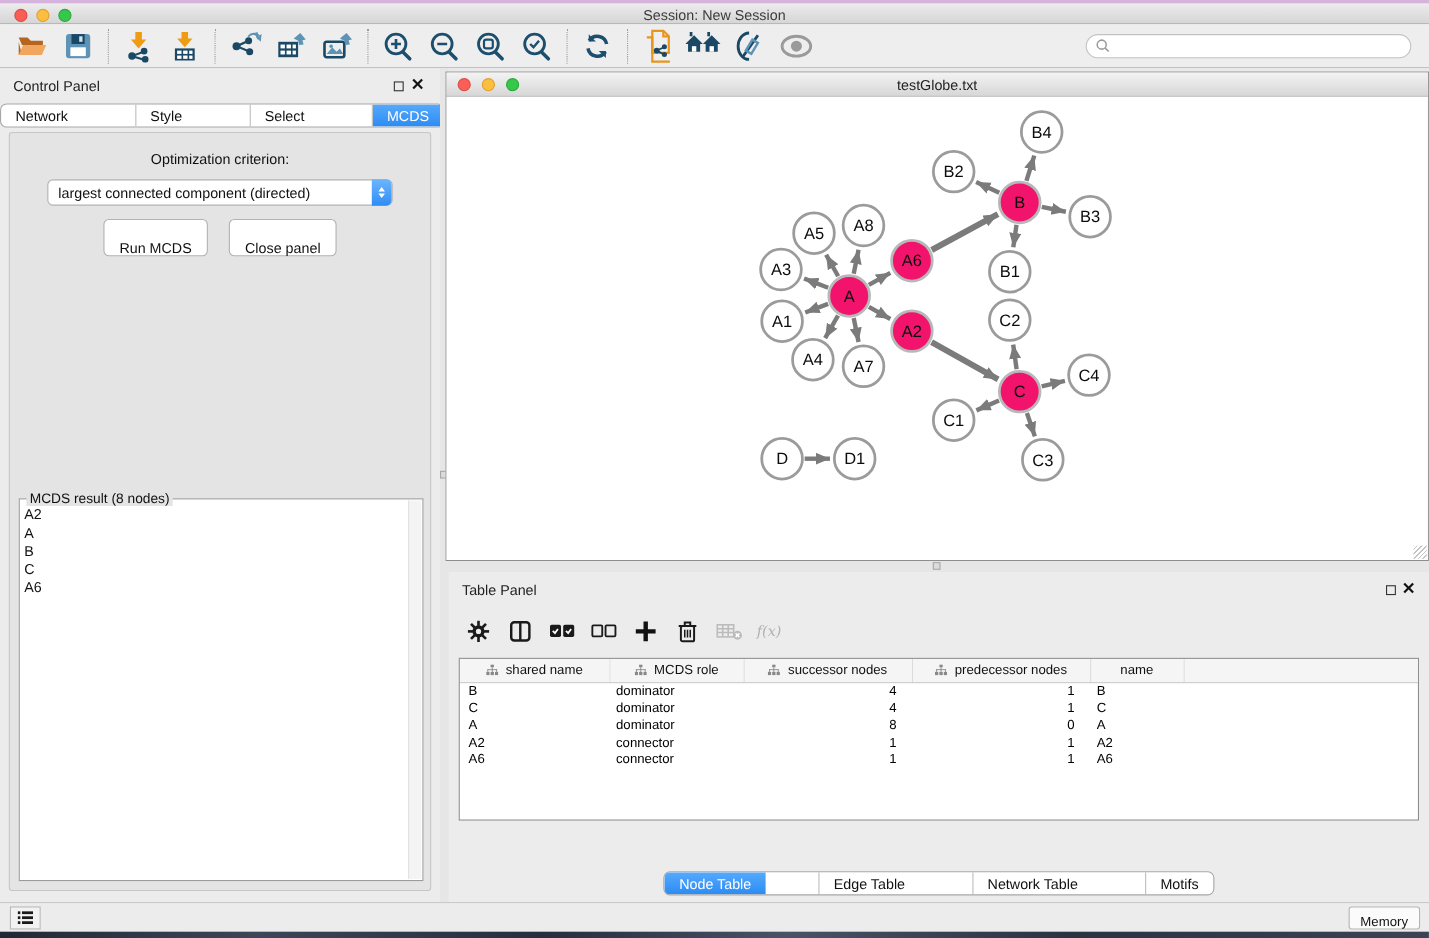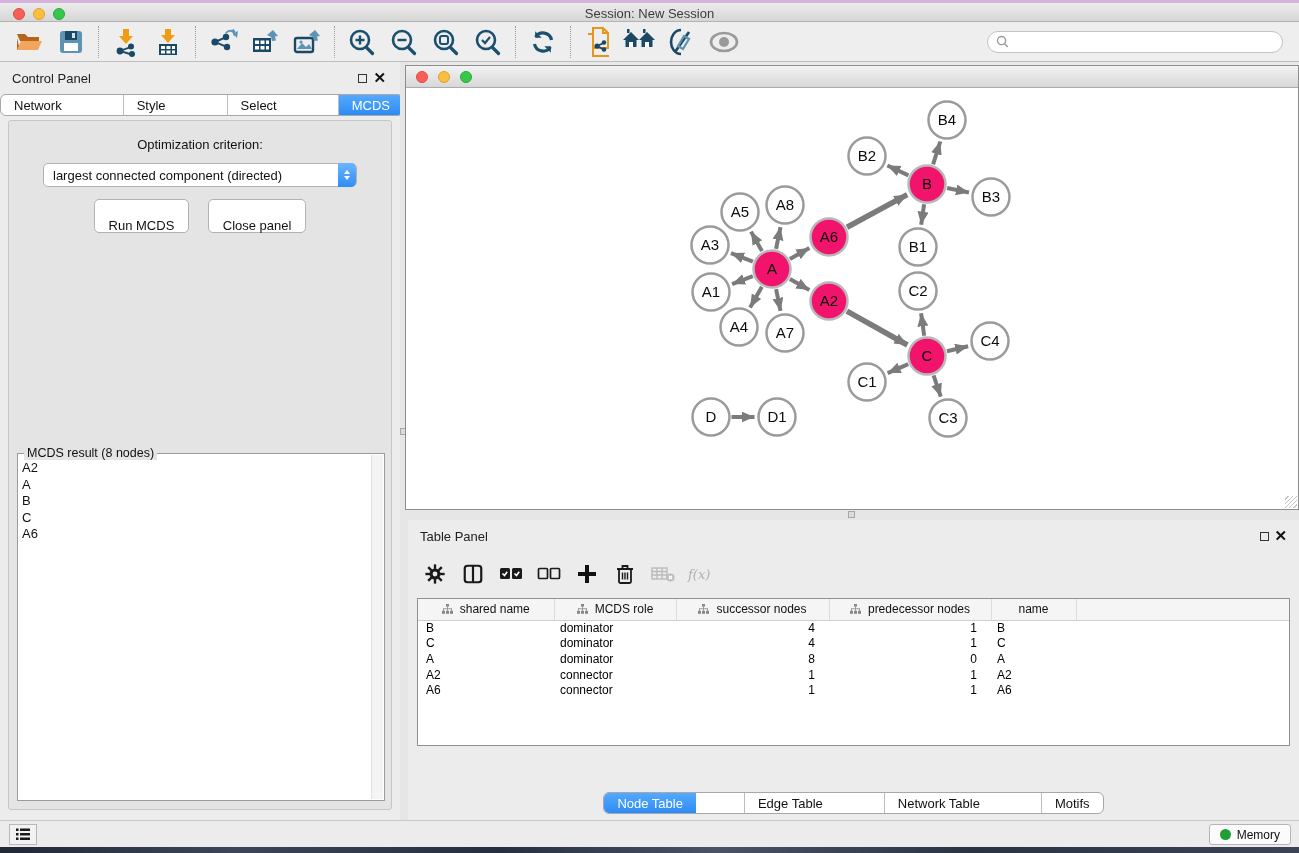--- a/index.html
+++ b/index.html
@@ -112,21 +112,21 @@
 
   #tp-tabs-row { position:absolute; left:0; top:272px; width:100%; text-align:center; }
 
   
   #statusbar { position:absolute; left:0; top:820px; width:1299px; height:27px;
     background:#ececec; border-top:1px solid #c9c9c9; }
   #panels-btn { position:absolute; left:9px; top:3px; width:28px; height:21px;
     background:#f2f2f2; border:1px solid #b8b8b8; display:flex; align-items:center; justify-content:center; }
   #memory-btn { position:absolute; right:8px; top:3px; height:21px; background:#fbfbfb;
     border:1px solid #b5b5b5; border-radius:3px; display:flex; align-items:center;
-    padding:0 10px; gap:6px; font-size:12px; color:#111; }
+    padding:0 10px; gap:6px; font-size:12px; color:#111;flex-direction:column; }
   #memory-dot { width:11px; height:11px; border-radius:50%; background:#1e9e34; }
   #wallpaper { position:absolute; left:0; top:847px; width:1299px; height:6px;
     background:linear-gradient(90deg,#202836,#3d4658 18%,#252e3e 38%,#4a5266 55%,#2a3342 75%,#3b4355); }
 
   .graph-label { font-size:15px; fill:#0c0c0c; }
 </style>
 </head>
 <body>
 
 <div id="titlebar">
@@ -348,20 +348,21 @@
 <div id="vsplit">
   <span class="grip" style="left:0;top:366px"></span>
 </div>
 
 <div id="desktop"></div>
 <div id="net-frame">
   <div id="net-title">
     <span class="tl red" style="left:10px"></span>
     <span class="tl yel" style="left:32px"></span>
     <span class="tl grn" style="left:54px"></span>
+    <div class="title">testGlobe.txt</div>
   </div>
   <div id="net-canvas">
     <svg id="graph-svg" width="892" height="421">
         <defs>
           <marker id="arrow" markerUnits="userSpaceOnUse" markerWidth="14" markerHeight="12" refX="13" refY="5.5" orient="auto">
             <path d="M0,0 L13,5.5 L0,11 Z" fill="#7B7B7B"></path>
           </marker>
         </defs>
         <line x1="346.8182056289273" y1="188.2324798448307" x2="326.05318894386033" y2="196.06191236542972" stroke="#7B7B7B" stroke-width="4" marker-end="url(#arrow)"></line>
         <line x1="346.88235398538114" y1="173.5996208975669" x2="324.98278221116703" y2="165.12236730754853" stroke="#7B7B7B" stroke-width="4" marker-end="url(#arrow)"></line>

